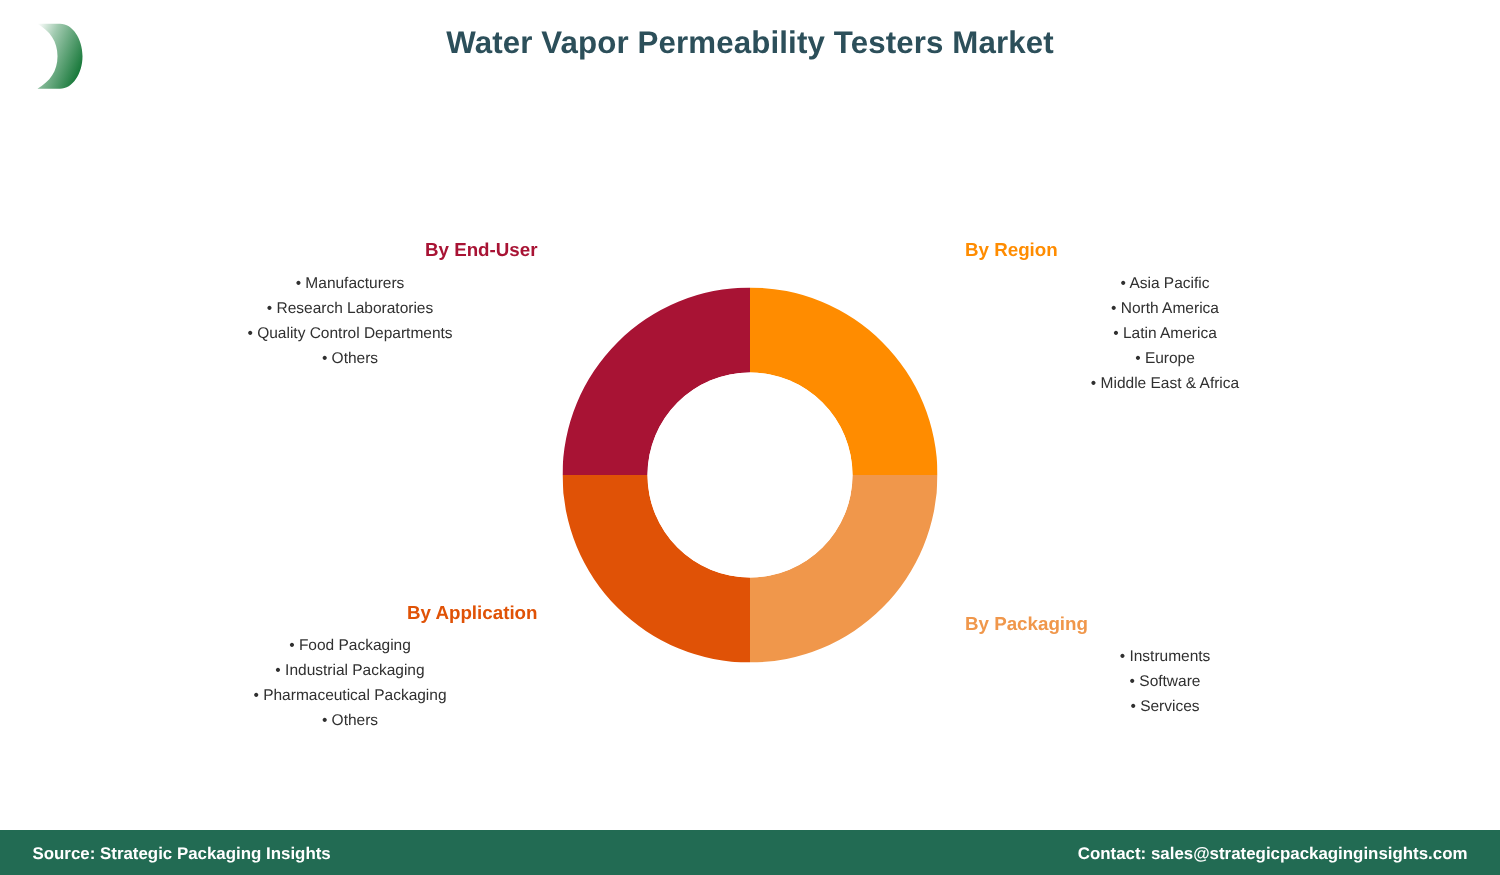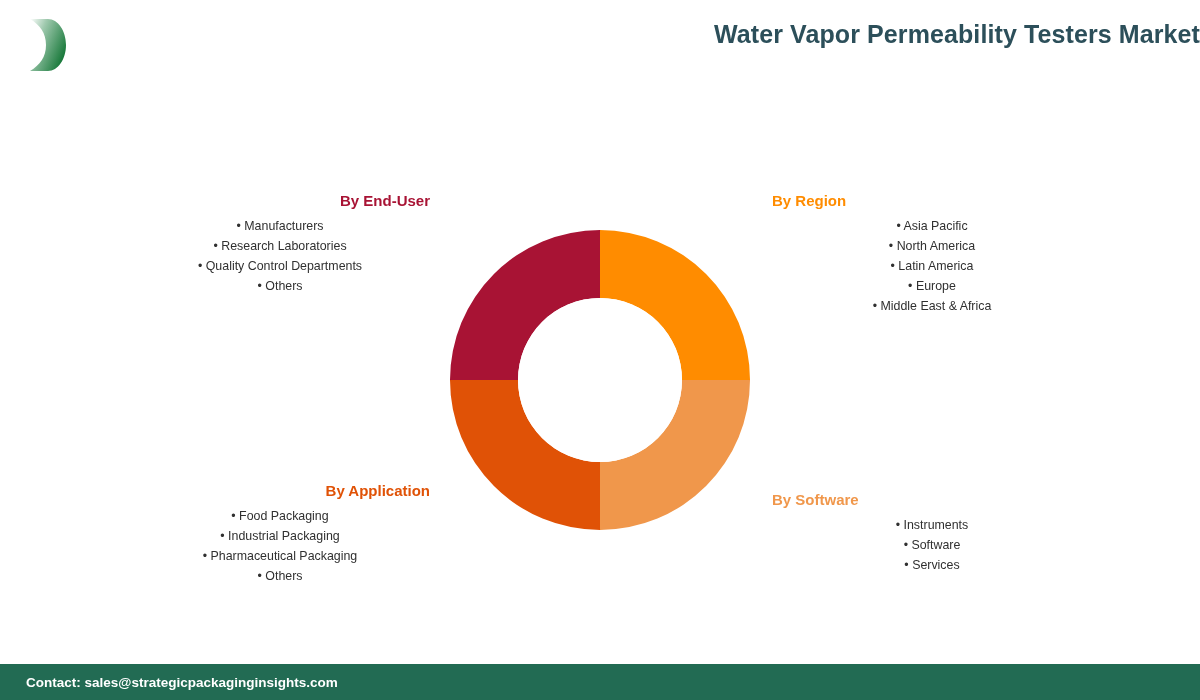--- a/index.html
+++ b/index.html
@@ -55,21 +55,21 @@
     margin-top: 5px;
     font-size: 6.6px;
     font-weight: bold;
     letter-spacing: 0.15px;
     color: #3e6f52;
   }
   .page-title {
     position: absolute;
     left: 0; right: 0;
     top: 20px;
-    text-align: right;
+    text-align: center;
     font-size: 25px;
     font-weight: bold;
     color: #2c4f5a;
     letter-spacing: 0.1px;
   }
 
   
   .donut-wrap {
     position: absolute;
     left: 450px;
@@ -195,23 +195,24 @@
   <div class="seg-title" style="color:#E05206;">By Application</div>
   <ul class="seg-list">
     <li><span class="bullet">•</span> <span>Food Packaging</span></li>
     <li><span class="bullet">•</span> <span>Industrial Packaging</span></li>
     <li><span class="bullet">•</span> <span>Pharmaceutical Packaging</span></li>
     <li><span class="bullet">•</span> <span>Others</span></li>
   </ul>
 </div>
 
 <div class="seg seg-right" id="seg-component">
-  <div class="seg-title" style="color:#F0974B;">By Software</div>
+  <div class="seg-title" style="color:#F0974B;">By Packaging</div>
   <ul class="seg-list">
     <li><span class="bullet">•</span> <span>Instruments</span></li>
     <li><span class="bullet">•</span> <span>Software</span></li>
     <li><span class="bullet">•</span> <span>Services</span></li>
   </ul>
 </div>
 
 <div class="footer">
+  <div class="footer-text">Source: Strategic Packaging Insights</div>
   <div class="footer-text">Contact: sales@strategicpackaginginsights.com</div>
 </div>
 
 </body></html>

